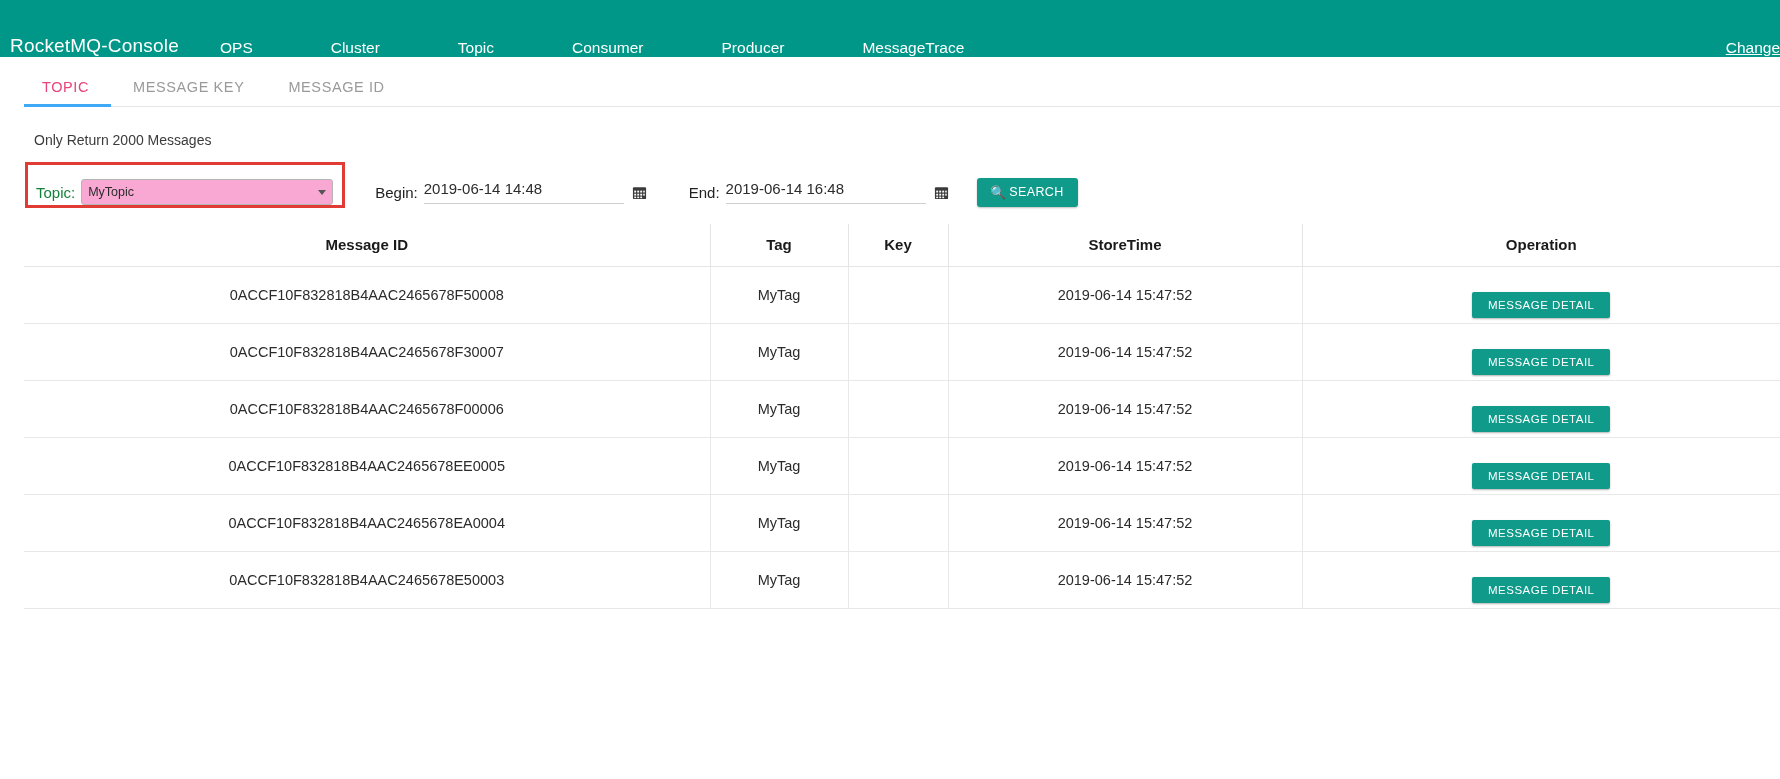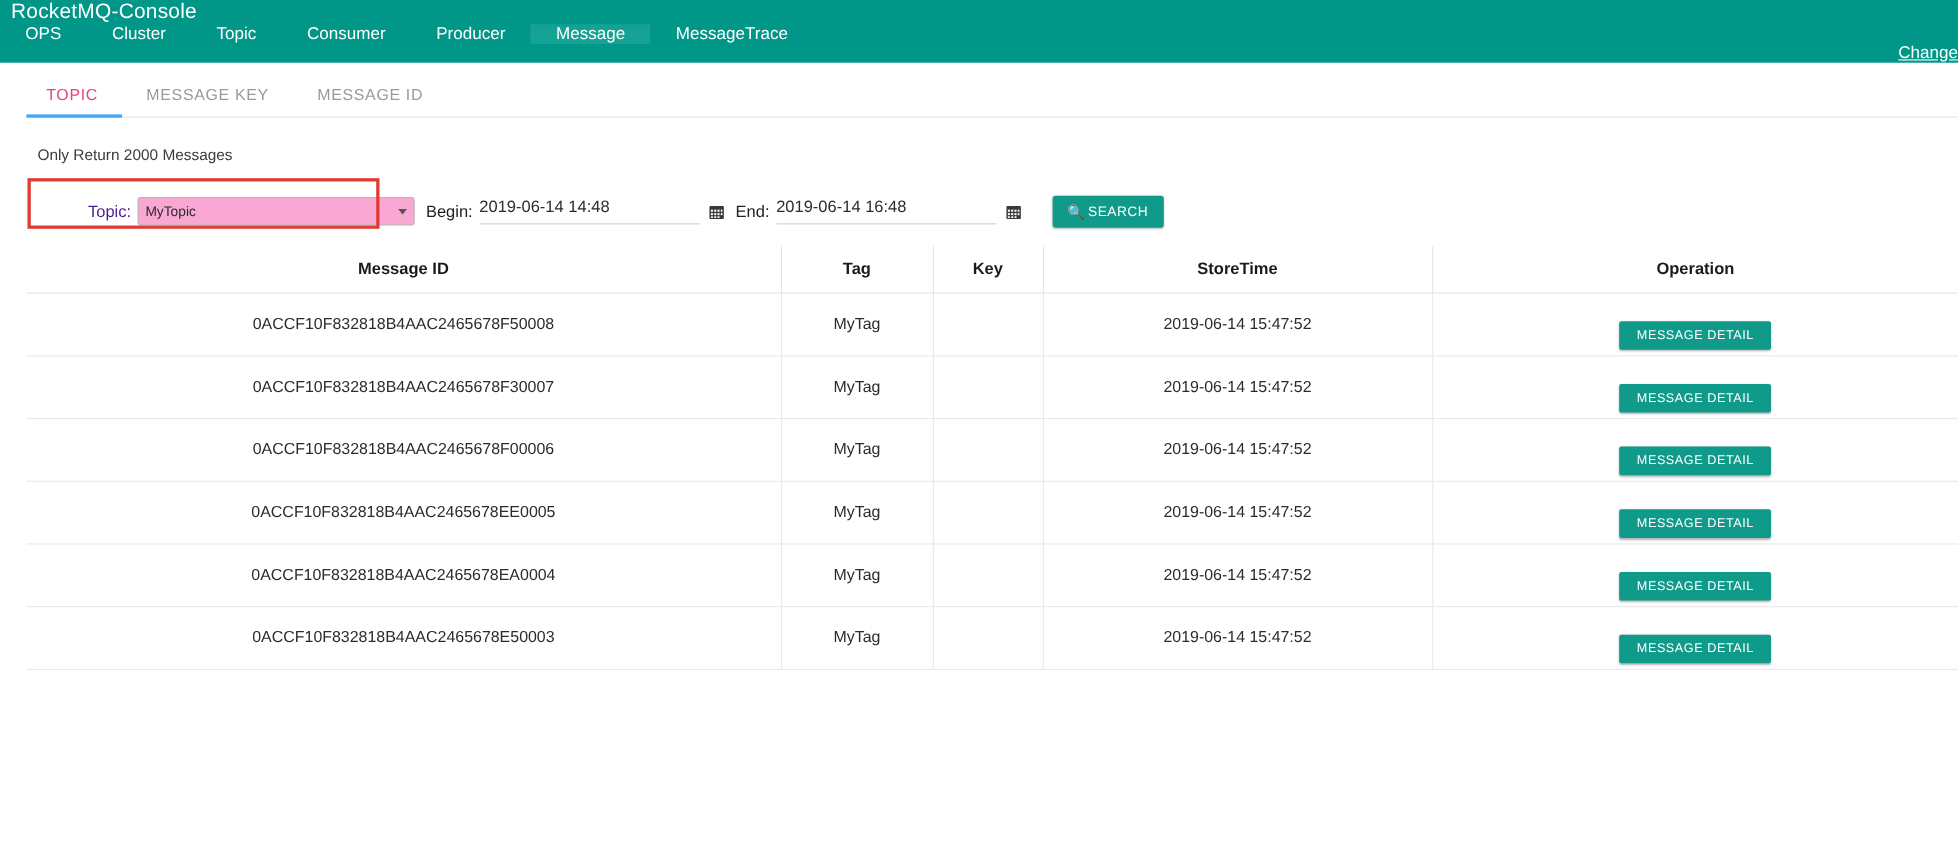--- a/index.html
+++ b/index.html
@@ -8,33 +8,32 @@
     background: #ffffff;
     font-family: "Liberation Sans", sans-serif;
     overflow: hidden;
   }
 
   
   .navbar {
     height: 57px;
     background: #009688;
     display: flex;
-    align-items: flex-start;
-    position: relative;
-    flex-direction: column;
+    align-items: flex-end;
+    position: relative;
   }
   .brand {
     display: flex; align-items: center;
     padding: 0 18px 0 10px;
     color: #ffffff;
     font-size: 19px;
     letter-spacing: .2px;
     white-space: nowrap;
   }
-  .nav-items { display: flex; align-items: stretch; }
+  .nav-items { display: flex; align-items: stretch; gap: 32px; }
   .nav-item {
     display: flex; align-items: center;
     padding: 0 23px;
     color: #ffffff;
     font-size: 15.5px;
     white-space: nowrap;
     cursor: pointer;
   }
   .nav-item.active { background: #13a294; }
   .nav-right {
@@ -90,42 +89,42 @@
     position: relative;
     height: 62px;
     margin-top: 14px;
   }
   .search-row {
     position: absolute;
     left: 36px; top: 10px;
     display: flex; align-items: center;
     height: 40px;
   }
-  .topic-label { font-size: 15px; color: #4c1d95; margin-right: 6px; margin-left: 44px; }
+  .topic-label { font-size: 15px; color: #15803d; margin-right: 6px; }
   .topic-select {
     width: 252px; height: 26px;
     border: 1px solid #b5b5b5;
     border-radius: 3px;
     background: #f9a8d4;
     display: flex; align-items: center;
     padding: 0 6px;
     font-size: 12.5px;
     color: #2b2b2b;
     position: relative;
     cursor: pointer;
   }
   .topic-select .caret {
     margin-left: auto;
     width: 0; height: 0;
     border-left: 4px solid transparent;
     border-right: 4px solid transparent;
     border-top: 5px solid #555;
   }
   .date-group { display: flex; align-items: center; margin-left: 10px; }
-  .date-label { font-size: 15px; color: #222; margin-right: 6px; white-space: nowrap; }
+  .date-label { font-size: 15px; color: #222; margin-right: 6px; white-space: nowrap; padding-left: 32px; }
   .date-field {
     width: 200px;
     border-bottom: 1px solid #cfcfcf;
     font-size: 15px;
     color: #2c2c2c;
     padding-bottom: 6px;
     cursor: text;
   }
   .cal-icon {
     margin-left: 8px;
@@ -225,21 +224,20 @@
 <body>
 
 <div class="navbar">
   <div class="brand">RocketMQ-Console</div>
   <div class="nav-items">
       <div class="nav-item">OPS</div>
       <div class="nav-item">Cluster</div>
       <div class="nav-item">Topic</div>
       <div class="nav-item">Consumer</div>
       <div class="nav-item">Producer</div>
-      <div class="nav-item active">Message</div>
       <div class="nav-item">MessageTrace</div>
     </div>
   <div class="nav-right">
     <div class="nav-item">Change</div>
   </div>
 </div>
 
 <div class="tabbar">
     <div class="tab active">TOPIC</div>
     <div class="tab">MESSAGE KEY</div>

